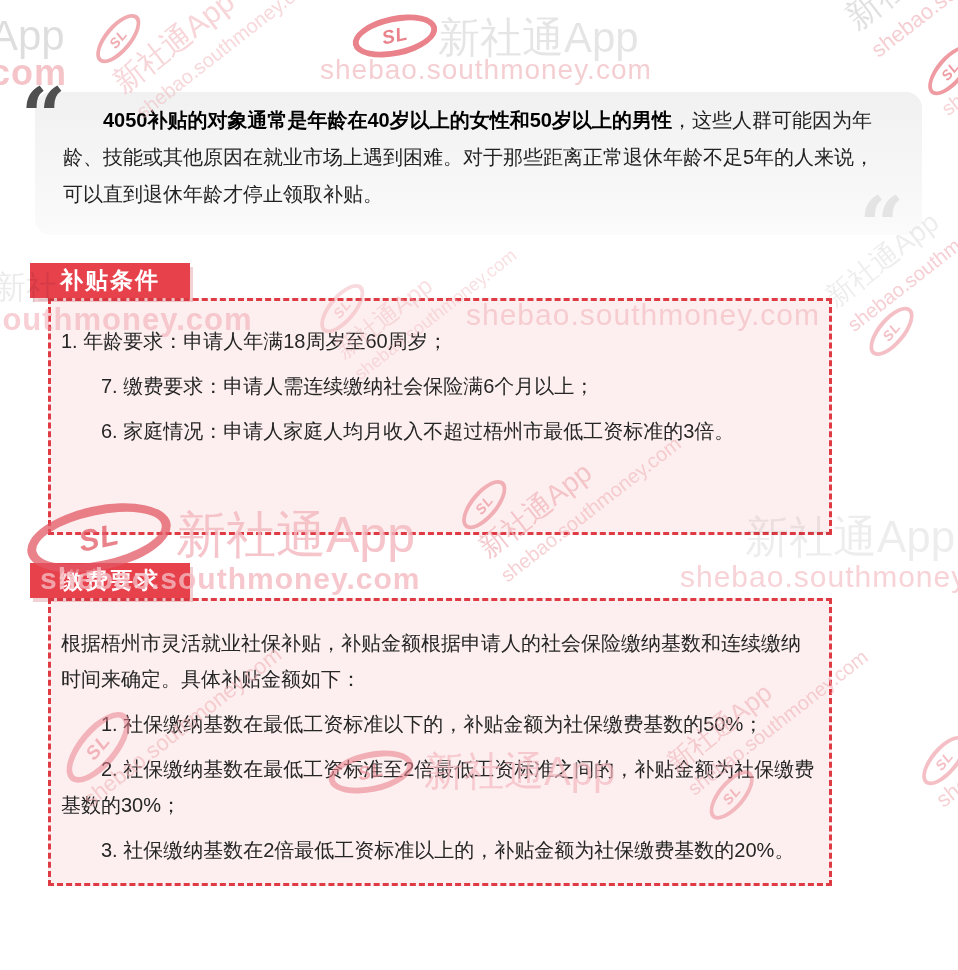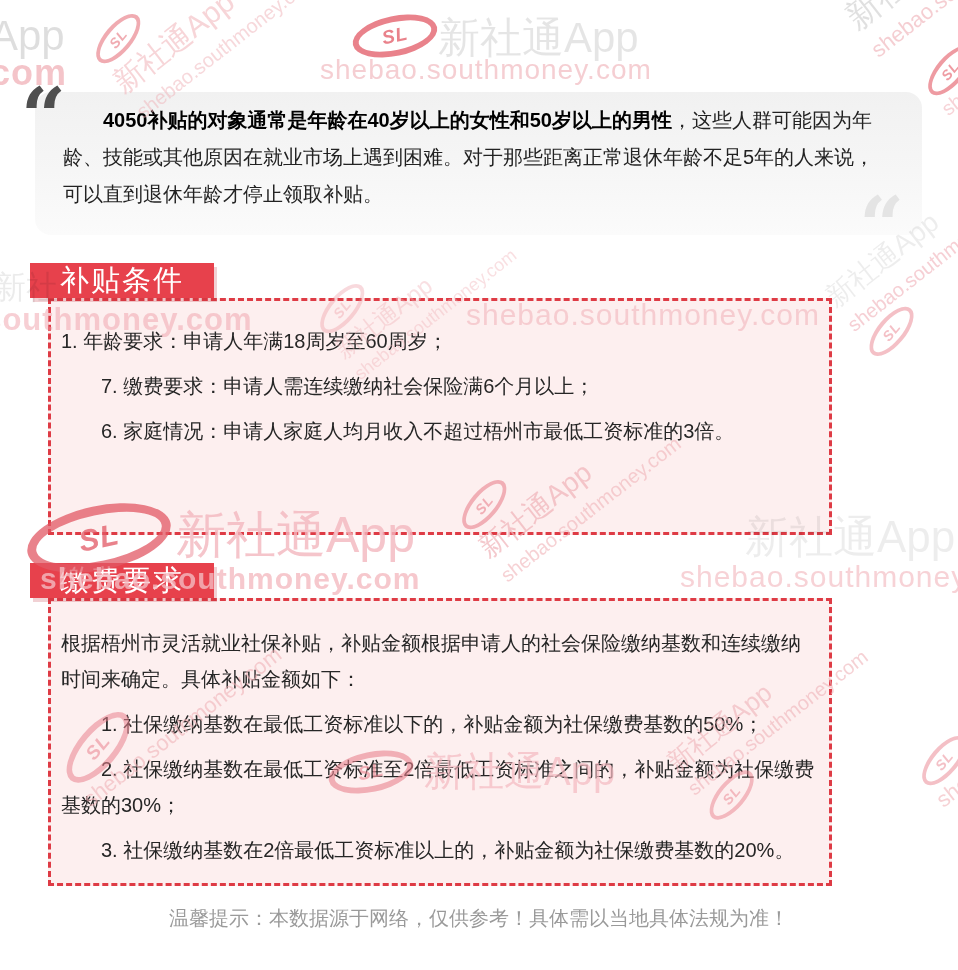--- a/index.html
+++ b/index.html
@@ -31,21 +31,21 @@
   .quote-text {
     position:absolute; left:28px; right:46px; top:10px; margin:0;
     font-size:20px; line-height:37px; color:#222; text-indent:2em;
   }
   .quote-text b { color:#000; }
 
   
   .section-label {
     position:absolute; left:30px; height:35px; line-height:35px;
     padding:0 30px; background:#e7414c; color:#fff;
-    font-size:29px; font-weight:400; letter-spacing:2px;
+    font-size:23px; font-weight:700; letter-spacing:2px;
     box-shadow:3px 4px 0 rgba(190,45,60,.22); z-index:6;
   }
 
   
   .dash-panel {
     position:absolute; left:48px; width:784px; box-sizing:border-box;
     border:3px dashed #de3b45; background:#fdefef; z-index:1;
   }
   .dash-panel p {
     margin:0 0 9px; font-size:20px; line-height:36px; color:#262626;
@@ -96,21 +96,20 @@
   </div>
 
   <div class="section-label" style="top:563px">缴费要求</div>
   <div class="dash-panel" id="standards-panel">
     <p>根据梧州市灵活就业社保补贴，补贴金额根据申请人的社会保险缴纳基数和连续缴纳时间来确定。具体补贴金额如下：</p>
     <p class="indent">1. 社保缴纳基数在最低工资标准以下的，补贴金额为社保缴费基数的50%；</p>
     <p class="indent">2. 社保缴纳基数在最低工资标准至2倍最低工资标准之间的，补贴金额为社保缴费基数的30%；</p>
     <p class="indent">3. 社保缴纳基数在2倍最低工资标准以上的，补贴金额为社保缴费基数的20%。</p>
   </div>
 
-  <p class="footer-note">温馨提示：本数据源于网络，仅供参考！具体需以当地具体法规为准！</p>
 
   <div class="wm-layer">
 
     <span class="wm swoosh md" style="left:352px;top:16px;color:rgba(226,88,100,.75)">
         <i>SL</i>
       </span>
     <span class="wm brand" style="left:438px;top:10px;font-size:42px;color:rgba(0,0,0,.10)">新社通App</span>
     <span class="wm url" style="left:320px;top:54px;font-size:28px;color:rgba(236,158,166,.5)">shebao.southmoney.com</span>
 
     <div class="wm rot" style="left:836px;top:4px">

